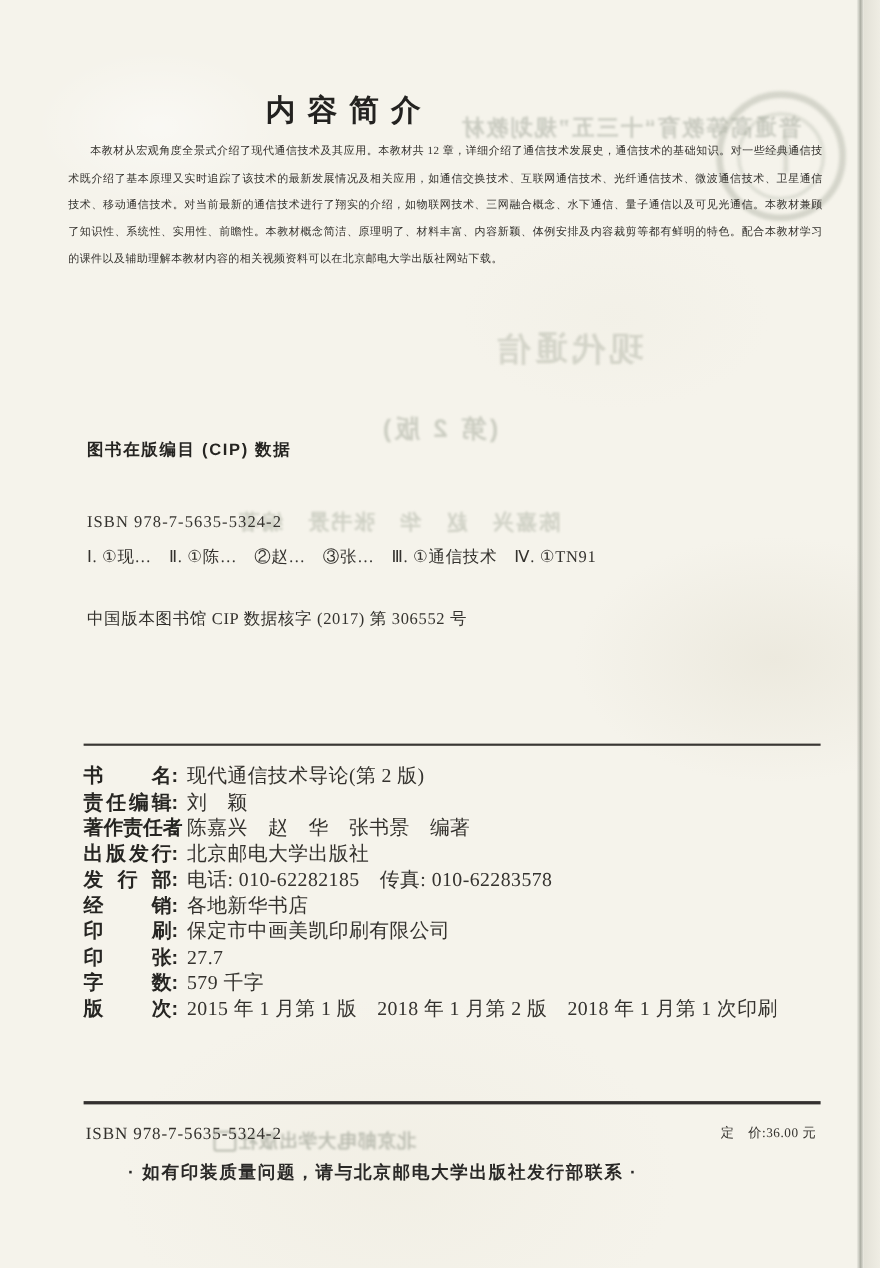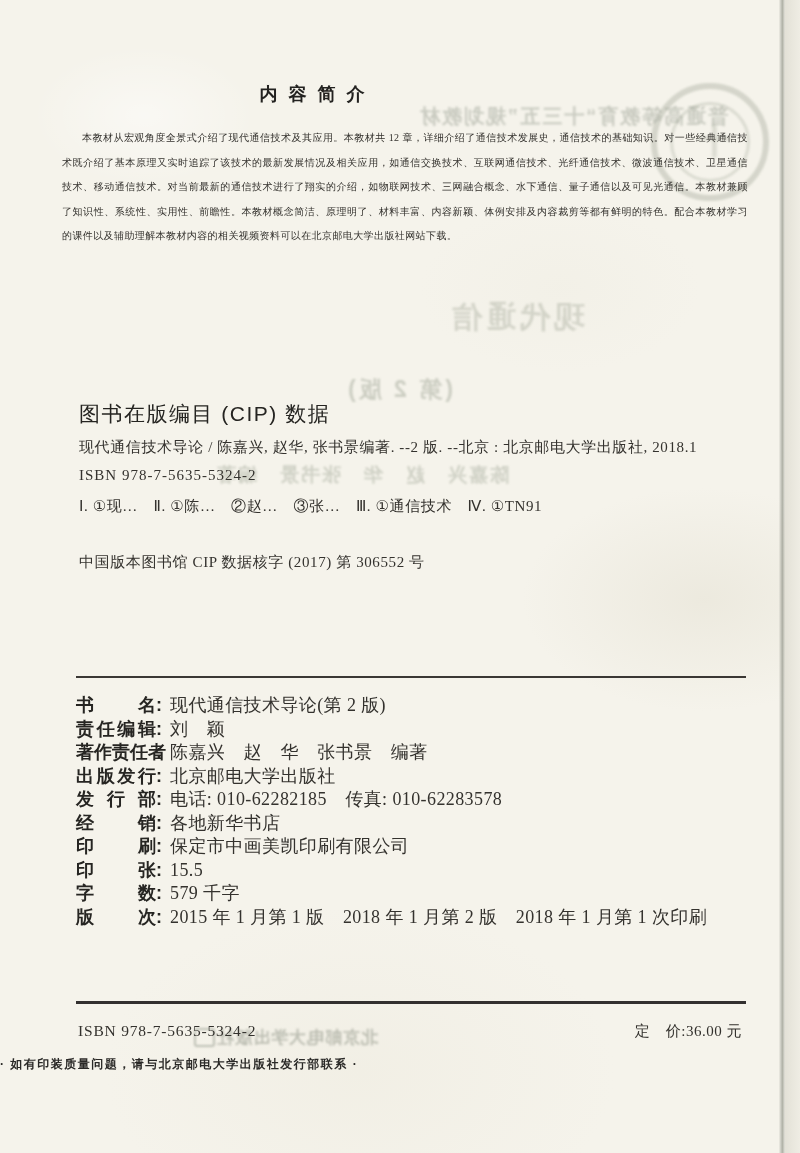--- a/index.html
+++ b/index.html
@@ -16,28 +16,28 @@
     color:#2c2a27;
   }
   
   .edge-outer{position:absolute;top:0;right:0;width:15px;height:100%;
     background:linear-gradient(to right,#e3e1d7,#efede4);}
   .edge-line{position:absolute;top:0;right:15px;width:6px;height:100%;
     background:linear-gradient(to right,rgba(105,110,98,0.04),rgba(105,110,98,0.5) 55%,rgba(105,110,98,0.12));
     filter:blur(0.6px);}
   
   .intro-title{position:absolute;top:82px;left:0;width:624px;text-align:center;
-    font-family:Liberation Mono, monospace;font-weight:700;font-size:18px;
+    font-family:Liberation Mono, monospace;font-weight:700;font-size:27px;
     letter-spacing:11px;text-indent:11px;color:#232220;}
   .intro-body{position:absolute;top:126px;left:62px;width:686px;
     font-size:10px;line-height:24.6px;text-align:justify;letter-spacing:0.4px;color:#33312d;}
   .intro-body p{margin:0;text-indent:2em;}
   
   .cip-header{position:absolute;top:400px;left:79px;
-    font-family:"Liberation Sans",sans-serif;font-weight:400;font-size:21px;
+    font-family:"Liberation Sans",sans-serif;font-weight:700;font-size:15px;
     letter-spacing:1.5px;color:#252421;}
   .cip-line{position:absolute;left:79px;font-size:15px;letter-spacing:0.6px;color:#34322e;white-space:nowrap;}
   .cip-title{top:438px;}
   .cip-isbn{top:467px;letter-spacing:1px;}
   .cip-class{top:497px;text-align:center;}
   .cip-record{top:553px;}
   
   .rule{position:absolute;left:76px;width:670px;background:#3a3734;}
   .rule-1{top:676px;height:2px;}
   .rule-2{top:1001px;height:2.5px;background:#33302f;}
@@ -45,23 +45,23 @@
   .colophon{position:absolute;top:694px;left:76px;width:672px;}
   .col-row{height:23.55px;line-height:23.55px;font-size:18px;white-space:nowrap;}
   .lbl{display:inline-block;width:80px;vertical-align:top;
     font-family:"Liberation Sans",sans-serif;font-weight:700;color:#262522;
     text-align:justify;text-align-last:justify;letter-spacing:0;}
   .colon{font-family:"Liberation Sans",sans-serif;font-weight:700;color:#262522;margin-right:8px;}
   .val{color:#34322e;letter-spacing:0.4px;}
   
   .footer-row{position:absolute;top:1022px;left:76px;width:670px;height:20px;}
   .footer-isbn{position:absolute;left:2px;top:0;font-size:15.5px;letter-spacing:0.8px;color:#33312d;}
-  .footer-price{position:absolute;right:4px;top:0;font-size:15px;letter-spacing:0.5px;color:#33312d;}
-  .notice{position:absolute;top:1056px;left:0;width:696px;
-    font-family:"Liberation Sans",sans-serif;font-weight:700;font-size:12px;
+  .footer-price{position:absolute;right:4px;top:0;font-size:12px;letter-spacing:0.5px;color:#33312d;}
+  .notice{position:absolute;top:1056px;left:0;width:696px;text-align:center;
+    font-family:"Liberation Sans",sans-serif;font-weight:700;font-size:16px;
     letter-spacing:1.5px;color:#2a2927;}
   
   .mirror{position:absolute;transform:scaleX(-1);white-space:nowrap;
     font-family:"Liberation Sans",sans-serif;font-weight:700;
     color:rgba(122,130,112,0.30);filter:blur(0.8px);}
   .bt-series{top:103px;left:418px;font-size:20px;letter-spacing:2px;color:rgba(118,126,110,0.34);}
   .bt-title{top:297px;left:448px;font-size:30px;letter-spacing:4px;color:rgba(120,128,110,0.26);}
   .bt-edition{top:374px;left:345px;font-size:23px;letter-spacing:3px;color:rgba(118,126,108,0.32);}
   .bt-authors{top:462px;left:215px;font-size:19px;letter-spacing:2px;color:rgba(120,128,110,0.30);}
   .bt-publisher{top:1026px;left:216px;font-size:17px;letter-spacing:1px;color:rgba(112,120,104,0.42);}
@@ -90,36 +90,35 @@
   <div class="mirror bt-authors">陈嘉兴　赵　华　张书景　编著</div>
   <div class="bt-logo"></div>
   <div class="mirror bt-publisher">北京邮电大学出版社</div>
 
   <div class="intro-title">内容简介</div>
   <div class="intro-body">
     <p>本教材从宏观角度全景式介绍了现代通信技术及其应用。本教材共 12 章，详细介绍了通信技术发展史，通信技术的基础知识。对一些经典通信技术既介绍了基本原理又实时追踪了该技术的最新发展情况及相关应用，如通信交换技术、互联网通信技术、光纤通信技术、微波通信技术、卫星通信技术、移动通信技术。对当前最新的通信技术进行了翔实的介绍，如物联网技术、三网融合概念、水下通信、量子通信以及可见光通信。本教材兼顾了知识性、系统性、实用性、前瞻性。本教材概念简洁、原理明了、材料丰富、内容新颖、体例安排及内容裁剪等都有鲜明的特色。配合本教材学习的课件以及辅助理解本教材内容的相关视频资料可以在北京邮电大学出版社网站下载。</p>
   </div>
 
   <div class="cip-header">图书在版编目 (CIP) 数据</div>
-  <div class="cip-line cip-title">现代通信技术导论 / 陈嘉兴, 赵华, 张书景编著. --2 版. --北京 : 北京邮电大学出版社, 2018.1</div>
   <div class="cip-line cip-isbn">ISBN 978-7-5635-5324-2</div>
   <div class="cip-line cip-class">Ⅰ. ①现…　Ⅱ. ①陈…　②赵…　③张…　Ⅲ. ①通信技术　Ⅳ. ①TN91</div>
   <div class="cip-line cip-record">中国版本图书馆 CIP 数据核字 (2017) 第 306552 号</div>
 
   <div class="rule rule-1"></div>
 
   <div class="colophon">
     <div class="col-row"><span class="lbl">书名</span><span class="colon">:</span><span class="val">现代通信技术导论(第 2 版)</span></div>
     <div class="col-row"><span class="lbl">责任编辑</span><span class="colon">:</span><span class="val">刘　颖</span></div>
     <div class="col-row"><span class="lbl">著作责任者</span><span class="colon">:</span><span class="val">陈嘉兴　赵　华　张书景　编著</span></div>
     <div class="col-row"><span class="lbl">出版发行</span><span class="colon">:</span><span class="val">北京邮电大学出版社</span></div>
     <div class="col-row"><span class="lbl">发行部</span><span class="colon">:</span><span class="val">电话: 010-62282185　传真: 010-62283578</span></div>
     <div class="col-row"><span class="lbl">经销</span><span class="colon">:</span><span class="val">各地新华书店</span></div>
     <div class="col-row"><span class="lbl">印刷</span><span class="colon">:</span><span class="val">保定市中画美凯印刷有限公司</span></div>
-    <div class="col-row"><span class="lbl">印张</span><span class="colon">:</span><span class="val">15.5</span></div>
+    <div class="col-row"><span class="lbl">印张</span><span class="colon">:</span><span class="val">27.7</span></div>
     <div class="col-row"><span class="lbl">字数</span><span class="colon">:</span><span class="val">579 千字</span></div>
     <div class="col-row"><span class="lbl">版次</span><span class="colon">:</span><span class="val">2015 年 1 月第 1 版　2018 年 1 月第 2 版　2018 年 1 月第 1 次印刷</span></div>
   </div>
 
   <div class="rule rule-2"></div>
 
   <div class="footer-row">
     <span class="footer-isbn">ISBN 978-7-5635-5324-2</span>
     <span class="footer-price">定　价:36.00 元</span>
   </div>

